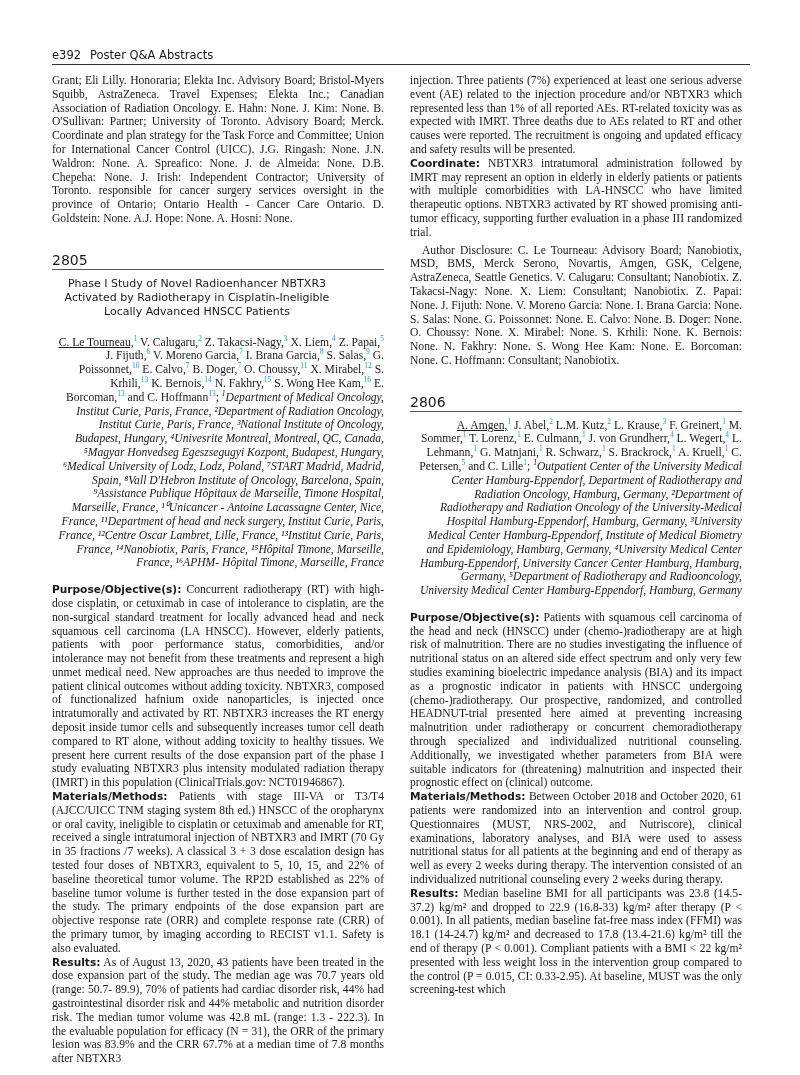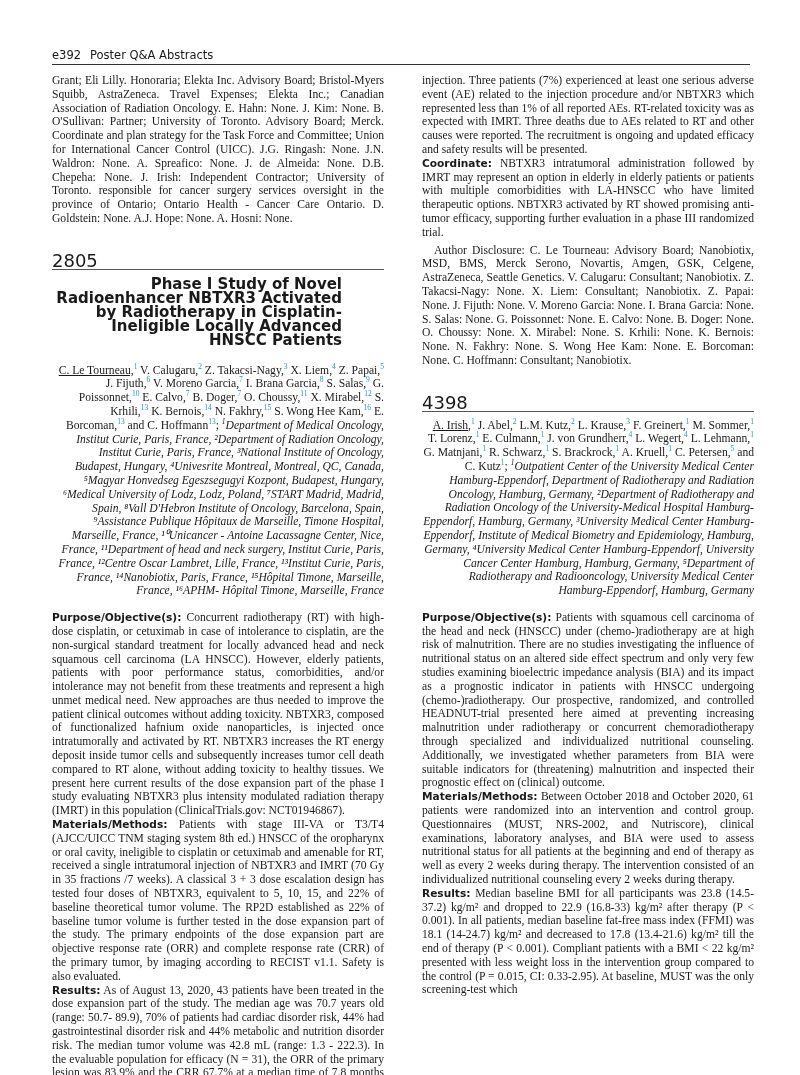--- a/index.html
+++ b/index.html
@@ -1,25 +1,25 @@
 <!DOCTYPE html>
 <html><head>
 <meta charset="utf-8">
 <style>
   html, body { margin: 0; padding: 0; background: #ffffff; }
   body { width: 800px; height: 1075px; position: relative; overflow: hidden; color: #1a1a1a; }
   .running-head { position: absolute; top: 42px; left: 52px; width: 698px; height: 20px; border-bottom: 1px solid #333; font-family: "DejaVu Sans", sans-serif; font-size: 11.5px; display: flex; justify-content: space-between; align-items: flex-end; padding-bottom: 2px; gap: 48px; }
   .running-head .left span.pg { margin-right: 9px; }
   .col { position: absolute; top: 74px; width: 332px; font-family: "Liberation Serif", serif; font-size: 11.6px; line-height: 13.8px; text-align: justify; }
   .col.left { left: 52px; }
-  .col.right { left: 422px; }
+  .col.right { left: 410px; }
   p { margin: 0; }
   .label { font-family: "DejaVu Sans", sans-serif; font-weight: bold; font-size: 10.6px; }
-  .abs-num { font-family: "DejaVu Sans", sans-serif; font-size: 18px; font-weight: 500; border-bottom: 1px solid #555; padding-bottom: 1px; margin-bottom: 7px; }
-  .abs-title { font-family: "DejaVu Sans", sans-serif; font-weight: bold; font-size: 15px; line-height: 14px; text-align: right; margin-bottom: 17px; width: 290px; }
+  .abs-num { font-family: "DejaVu Sans", sans-serif; font-size: 14px; font-weight: 500; border-bottom: 1px solid #555; padding-bottom: 1px; margin-bottom: 7px; }
+  .abs-title { font-family: "DejaVu Sans", sans-serif; font-weight: normal; font-size: 11px; line-height: 14px; text-align: center; margin-bottom: 17px; width: 290px; }
   .authors { text-align: right; margin-bottom: 13px; }
   .authors sup, .affil sup { font-size: 7.5px; color: #2a8fbf; vertical-align: super; line-height: 0; }
   .affil { font-style: italic; }
   .affil sup { color: #1a1a1a; font-style: italic; }
   .presenter { text-decoration: underline; }
   .section { margin-top: 0; }
   .disclosure { text-indent: 12px; margin-top: 4px; }
   .spacer-lg { height: 28px; }
 </style>
 </head>
@@ -50,26 +50,26 @@
   <p class="section"><span class="label">Materials/Methods:</span> <span>Patients with stage III-VA or T3/T4 (AJCC/UICC TNM staging system 8th ed.) HNSCC of the oropharynx or oral cavity, ineligible to cisplatin or cetuximab and amenable for RT, received a single intratumoral injection of NBTXR3 and IMRT (70 Gy in 35 fractions /7 weeks). A classical 3 + 3 dose escalation design has tested four doses of NBTXR3, equivalent to 5, 10, 15, and 22% of baseline theoretical tumor volume. The RP2D established as 22% of baseline tumor volume is further tested in the dose expansion part of the study. The primary endpoints of the dose expansion part are objective response rate (ORR) and complete response rate (CRR) of the primary tumor, by imaging according to RECIST v1.1. Safety is also evaluated.</span></p>
   <p class="section"><span class="label">Results:</span> <span id="results2805">As of August 13, 2020, 43 patients have been treated in the dose expansion part of the study. The median age was 70.7 years old (range: 50.7- 89.9), 70% of patients had cardiac disorder risk, 44% had gastrointestinal disorder risk and 44% metabolic and nutrition disorder risk. The median tumor volume was 42.8 mL (range: 1.3 - 222.3). In the evaluable population for efficacy (N = 31), the ORR of the primary lesion was 83.9% and the CRR 67.7% at a median time of 7.8 months after NBTXR3</span></p>
 </div>
 
 <div class="col right">
   <p id="results2805cont">injection. Three patients (7%) experienced at least one serious adverse event (AE) related to the injection procedure and/or NBTXR3 which represented less than 1% of all reported AEs. RT-related toxicity was as expected with IMRT. Three deaths due to AEs related to RT and other causes were reported. The recruitment is ongoing and updated efficacy and safety results will be presented.</p>
   <p class="section"><span class="label">Coordinate:</span> <span>NBTXR3 intratumoral administration followed by IMRT may represent an option in elderly in elderly patients or patients with multiple comorbidities with LA-HNSCC who have limited therapeutic options. NBTXR3 activated by RT showed promising anti-tumor efficacy, supporting further evaluation in a phase III randomized trial.</span></p>
   <p class="disclosure">Author Disclosure: C. Le Tourneau: Advisory Board; Nanobiotix, MSD, BMS, Merck Serono, Novartis, Amgen, GSK, Celgene, AstraZeneca, Seattle Genetics. V. Calugaru: Consultant; Nanobiotix. Z. Takacsi-Nagy: None. X. Liem: Consultant; Nanobiotix. Z. Papai: None. J. Fijuth: None. V. Moreno Garcia: None. I. Brana Garcia: None. S. Salas: None. G. Poissonnet: None. E. Calvo: None. B. Doger: None. O. Choussy: None. X. Mirabel: None. S. Krhili: None. K. Bernois: None. N. Fakhry: None. S. Wong Hee Kam: None. E. Borcoman: None. C. Hoffmann: Consultant; Nanobiotix.</p>
   <div class="spacer-lg"></div>
 
-  <div class="abs-num">4398</div>
+  <div class="abs-num">2806</div>
 
   <p class="authors">
-    <span class="presenter">A. Irish,</span><sup>1</sup>
+    <span class="presenter">A. Amgen,</span><sup>1</sup>
     <span id="authors2806"><span>J. Abel,</span><sup>2</sup> <span>L.M. Kutz,</span><sup>2</sup> <span>L. Krause,</span><sup>3</sup> <span>F. Greinert,</span><sup>1</sup> <span>M. Sommer,</span><sup>1</sup> <span>T. Lorenz,</span><sup>1</sup> <span>E. Culmann,</span><sup>1</sup> <span>J. von Grundherr,</span><sup>4</sup> <span>L. Wegert,</span><sup>4</sup> <span>L. Lehmann,</span><sup>1</sup> <span>G. Matnjani,</span><sup>1</sup> <span>R. Schwarz,</span><sup>1</sup> <span>S. Brackrock,</span><sup>1</sup> <span>A. Kruell,</span><sup>1</sup> <span>C. Petersen,</span><sup>5</sup> </span>
     <span>and</span>
-    <span>C. Kutz</span><sup>1</sup>;
+    <span>C. Lille</span><sup>1</sup>;
     <span class="affil"><sup>1</sup><span>Outpatient Center of the University Medical Center Hamburg-Eppendorf, Department of Radiotherapy and Radiation Oncology, Hamburg, Germany, ²Department of Radiotherapy and Radiation Oncology of the University-Medical Hospital Hamburg-Eppendorf, Hamburg, Germany, ³University Medical Center Hamburg-Eppendorf, Institute of Medical Biometry and Epidemiology, Hamburg, Germany, ⁴University Medical Center Hamburg-Eppendorf, University Cancer Center Hamburg, Hamburg, Germany, ⁵Department of Radiotherapy and Radiooncology, University Medical Center Hamburg-Eppendorf, Hamburg, Germany</span></span>
   </p>
 
   <p class="section"><span class="label">Purpose/Objective(s):</span> <span>Patients with squamous cell carcinoma of the head and neck (HNSCC) under (chemo-)radiotherapy are at high risk of malnutrition. There are no studies investigating the influence of nutritional status on an altered side effect spectrum and only very few studies examining bioelectric impedance analysis (BIA) and its impact as a prognostic indicator in patients with HNSCC undergoing (chemo-)radiotherapy. Our prospective, randomized, and controlled HEADNUT-trial presented here aimed at preventing increasing malnutrition under radiotherapy or concurrent chemoradiotherapy through specialized and individualized nutritional counseling. Additionally, we investigated whether parameters from BIA were suitable indicators for (threatening) malnutrition and inspected their prognostic effect on (clinical) outcome.</span></p>
   <p class="section"><span class="label">Materials/Methods:</span> <span>Between October 2018 and October 2020, 61 patients were randomized into an intervention and control group. Questionnaires (MUST, NRS-2002, and Nutriscore), clinical examinations, laboratory analyses, and BIA were used to assess nutritional status for all patients at the beginning and end of therapy as well as every 2 weeks during therapy. The intervention consisted of an individualized nutritional counseling every 2 weeks during therapy.</span></p>
   <p class="section"><span class="label">Results:</span> <span>Median baseline BMI for all participants was 23.8 (14.5-37.2) kg/m² and dropped to 22.9 (16.8-33) kg/m² after therapy (P &lt; 0.001). In all patients, median baseline fat-free mass index (FFMI) was 18.1 (14-24.7) kg/m² and decreased to 17.8 (13.4-21.6) kg/m² till the end of therapy (P &lt; 0.001). Compliant patients with a BMI &lt; 22 kg/m² presented with less weight loss in the intervention group compared to the control (P = 0.015, CI: 0.33-2.95). At baseline, MUST was the only screening-test which</span></p>
 </div>
 
 </body></html>

